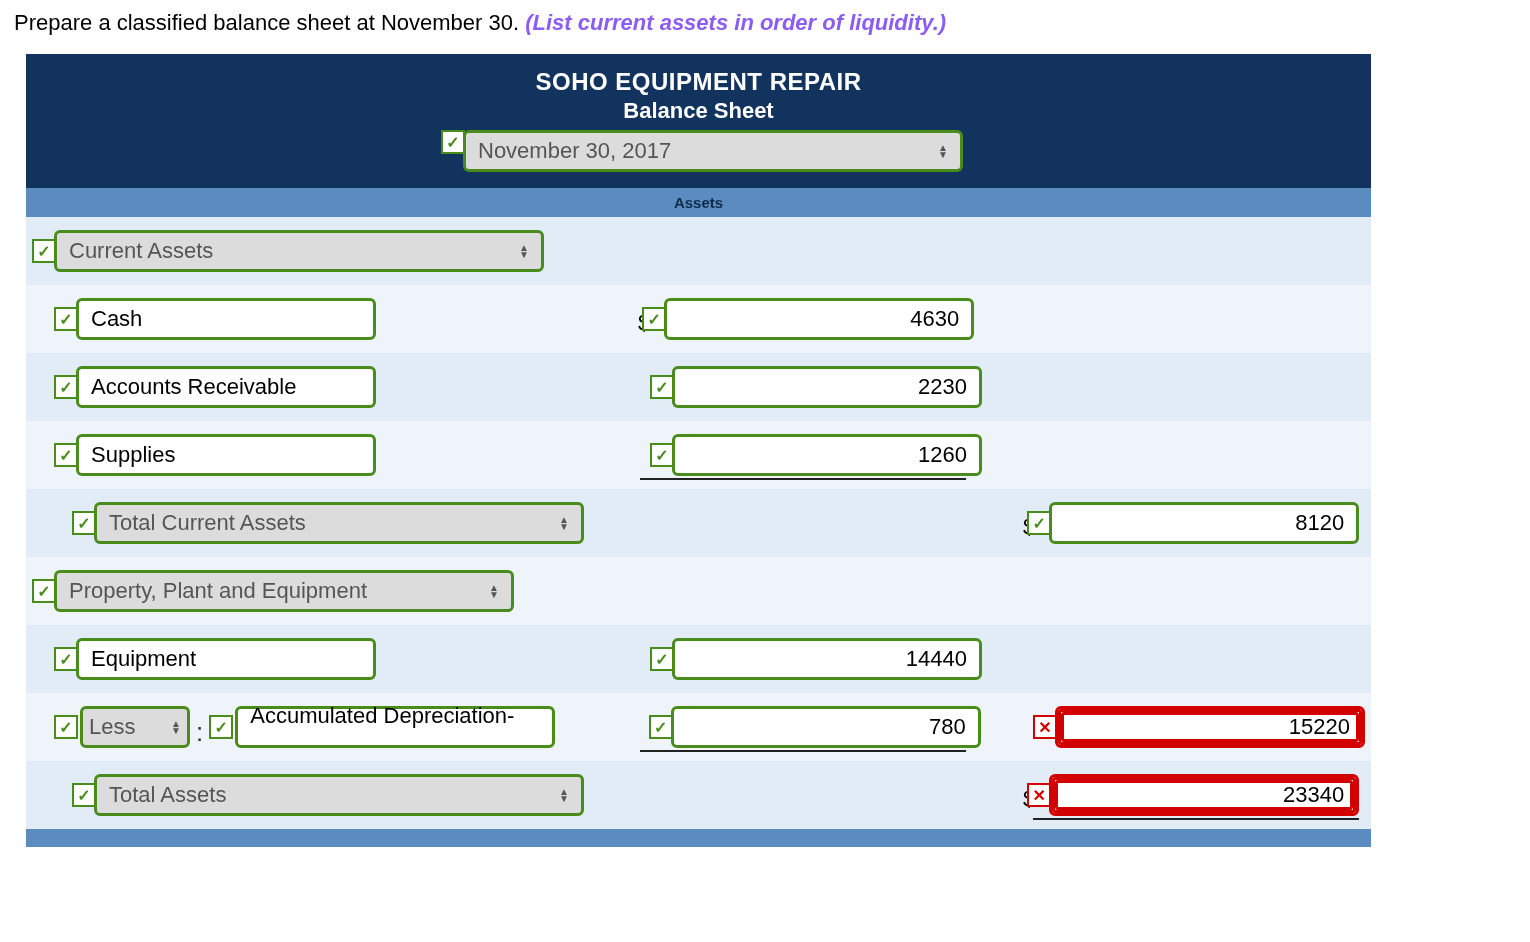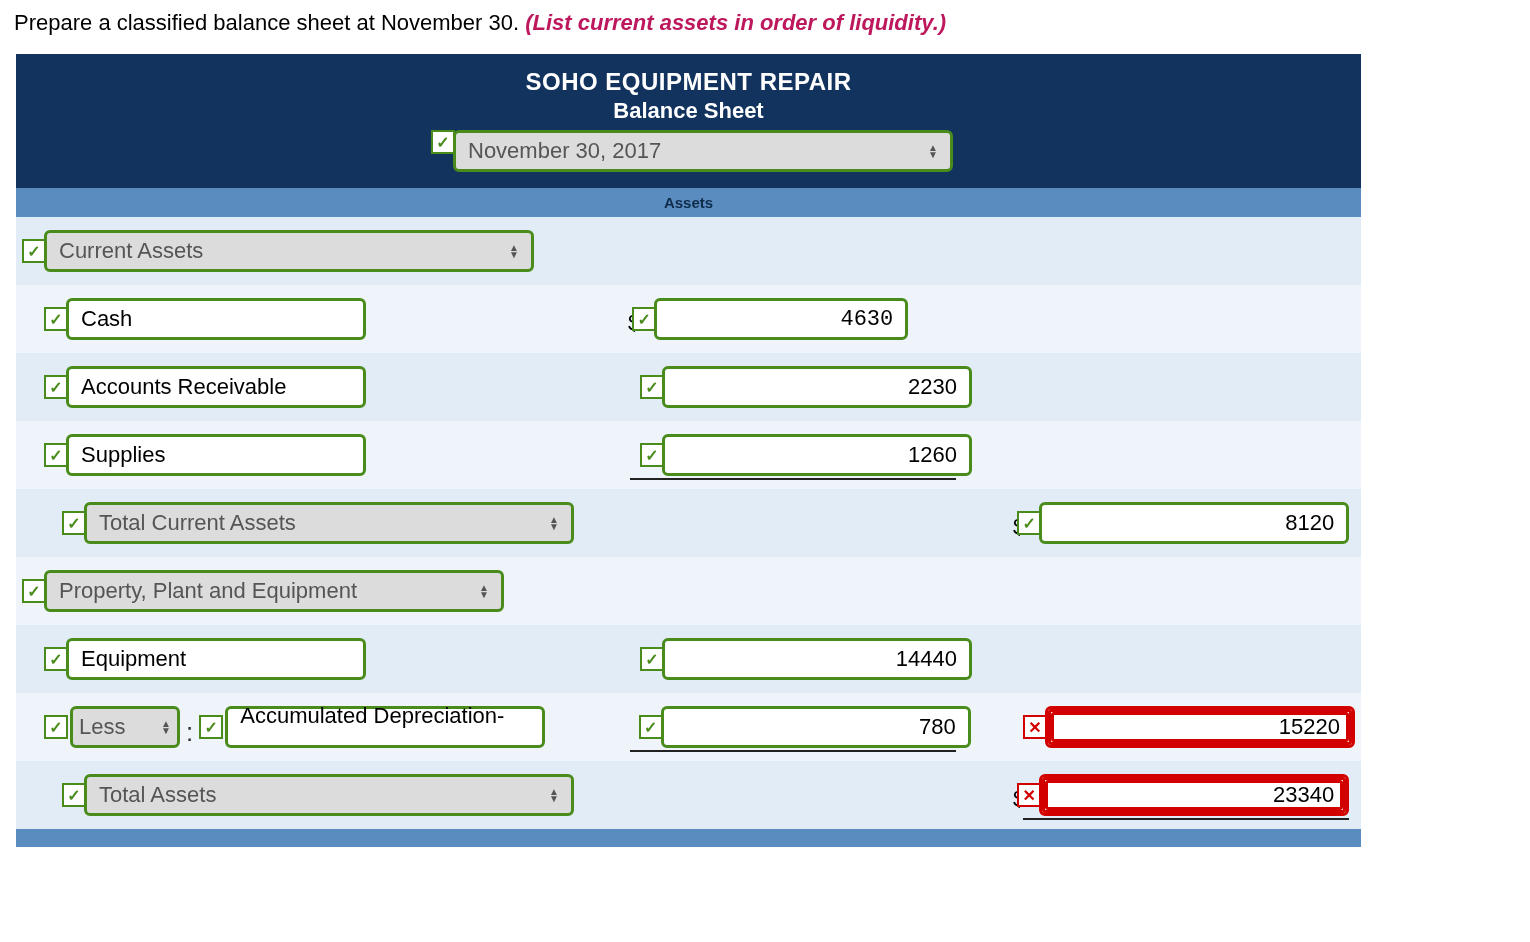--- a/index.html
+++ b/index.html
@@ -11,25 +11,25 @@
     color: #000;
     font-size: 22px;
   }
   .instruction {
     margin-bottom: 18px;
     font-size: 22px;
   }
   .instruction .hint {
     font-weight: bold;
     font-style: italic;
-    color: #be185d;
+    color: #8b5cf6;
   }
   .sheet {
     width: 1345px;
-    margin-left: 2px;
+    margin-left: 12px;
   }
   
   .sheet-header {
     background: #12335e;
     color: #fff;
     text-align: center;
     padding: 14px 0 16px 0;
     position: relative;
   }
   .sheet-header .company {
@@ -195,21 +195,21 @@
     <div class="row">
       <div class="col-label indent1">
         <span class="badge ok">✓</span>
         <div class="field ok select white" style="width:300px;">
           <span class="txt">Cash</span>
         </div>
       </div>
       <div class="col-amt1">
         <span class="currency">$</span>
         <span class="badge ok" style="margin-left:-10px;">✓</span>
-        <div class="field num ok" style="width:254px;font-family:Liberation Mono, monospace;">
+        <div class="field num ok" style="width:310px;">
           <span>4630</span>
         </div>
       </div>
       <div class="col-amt2"></div>
     </div>
 
     <div class="row">
       <div class="col-label indent1">
         <span class="badge ok">✓</span>
         <div class="field ok select white" style="width:300px;">

